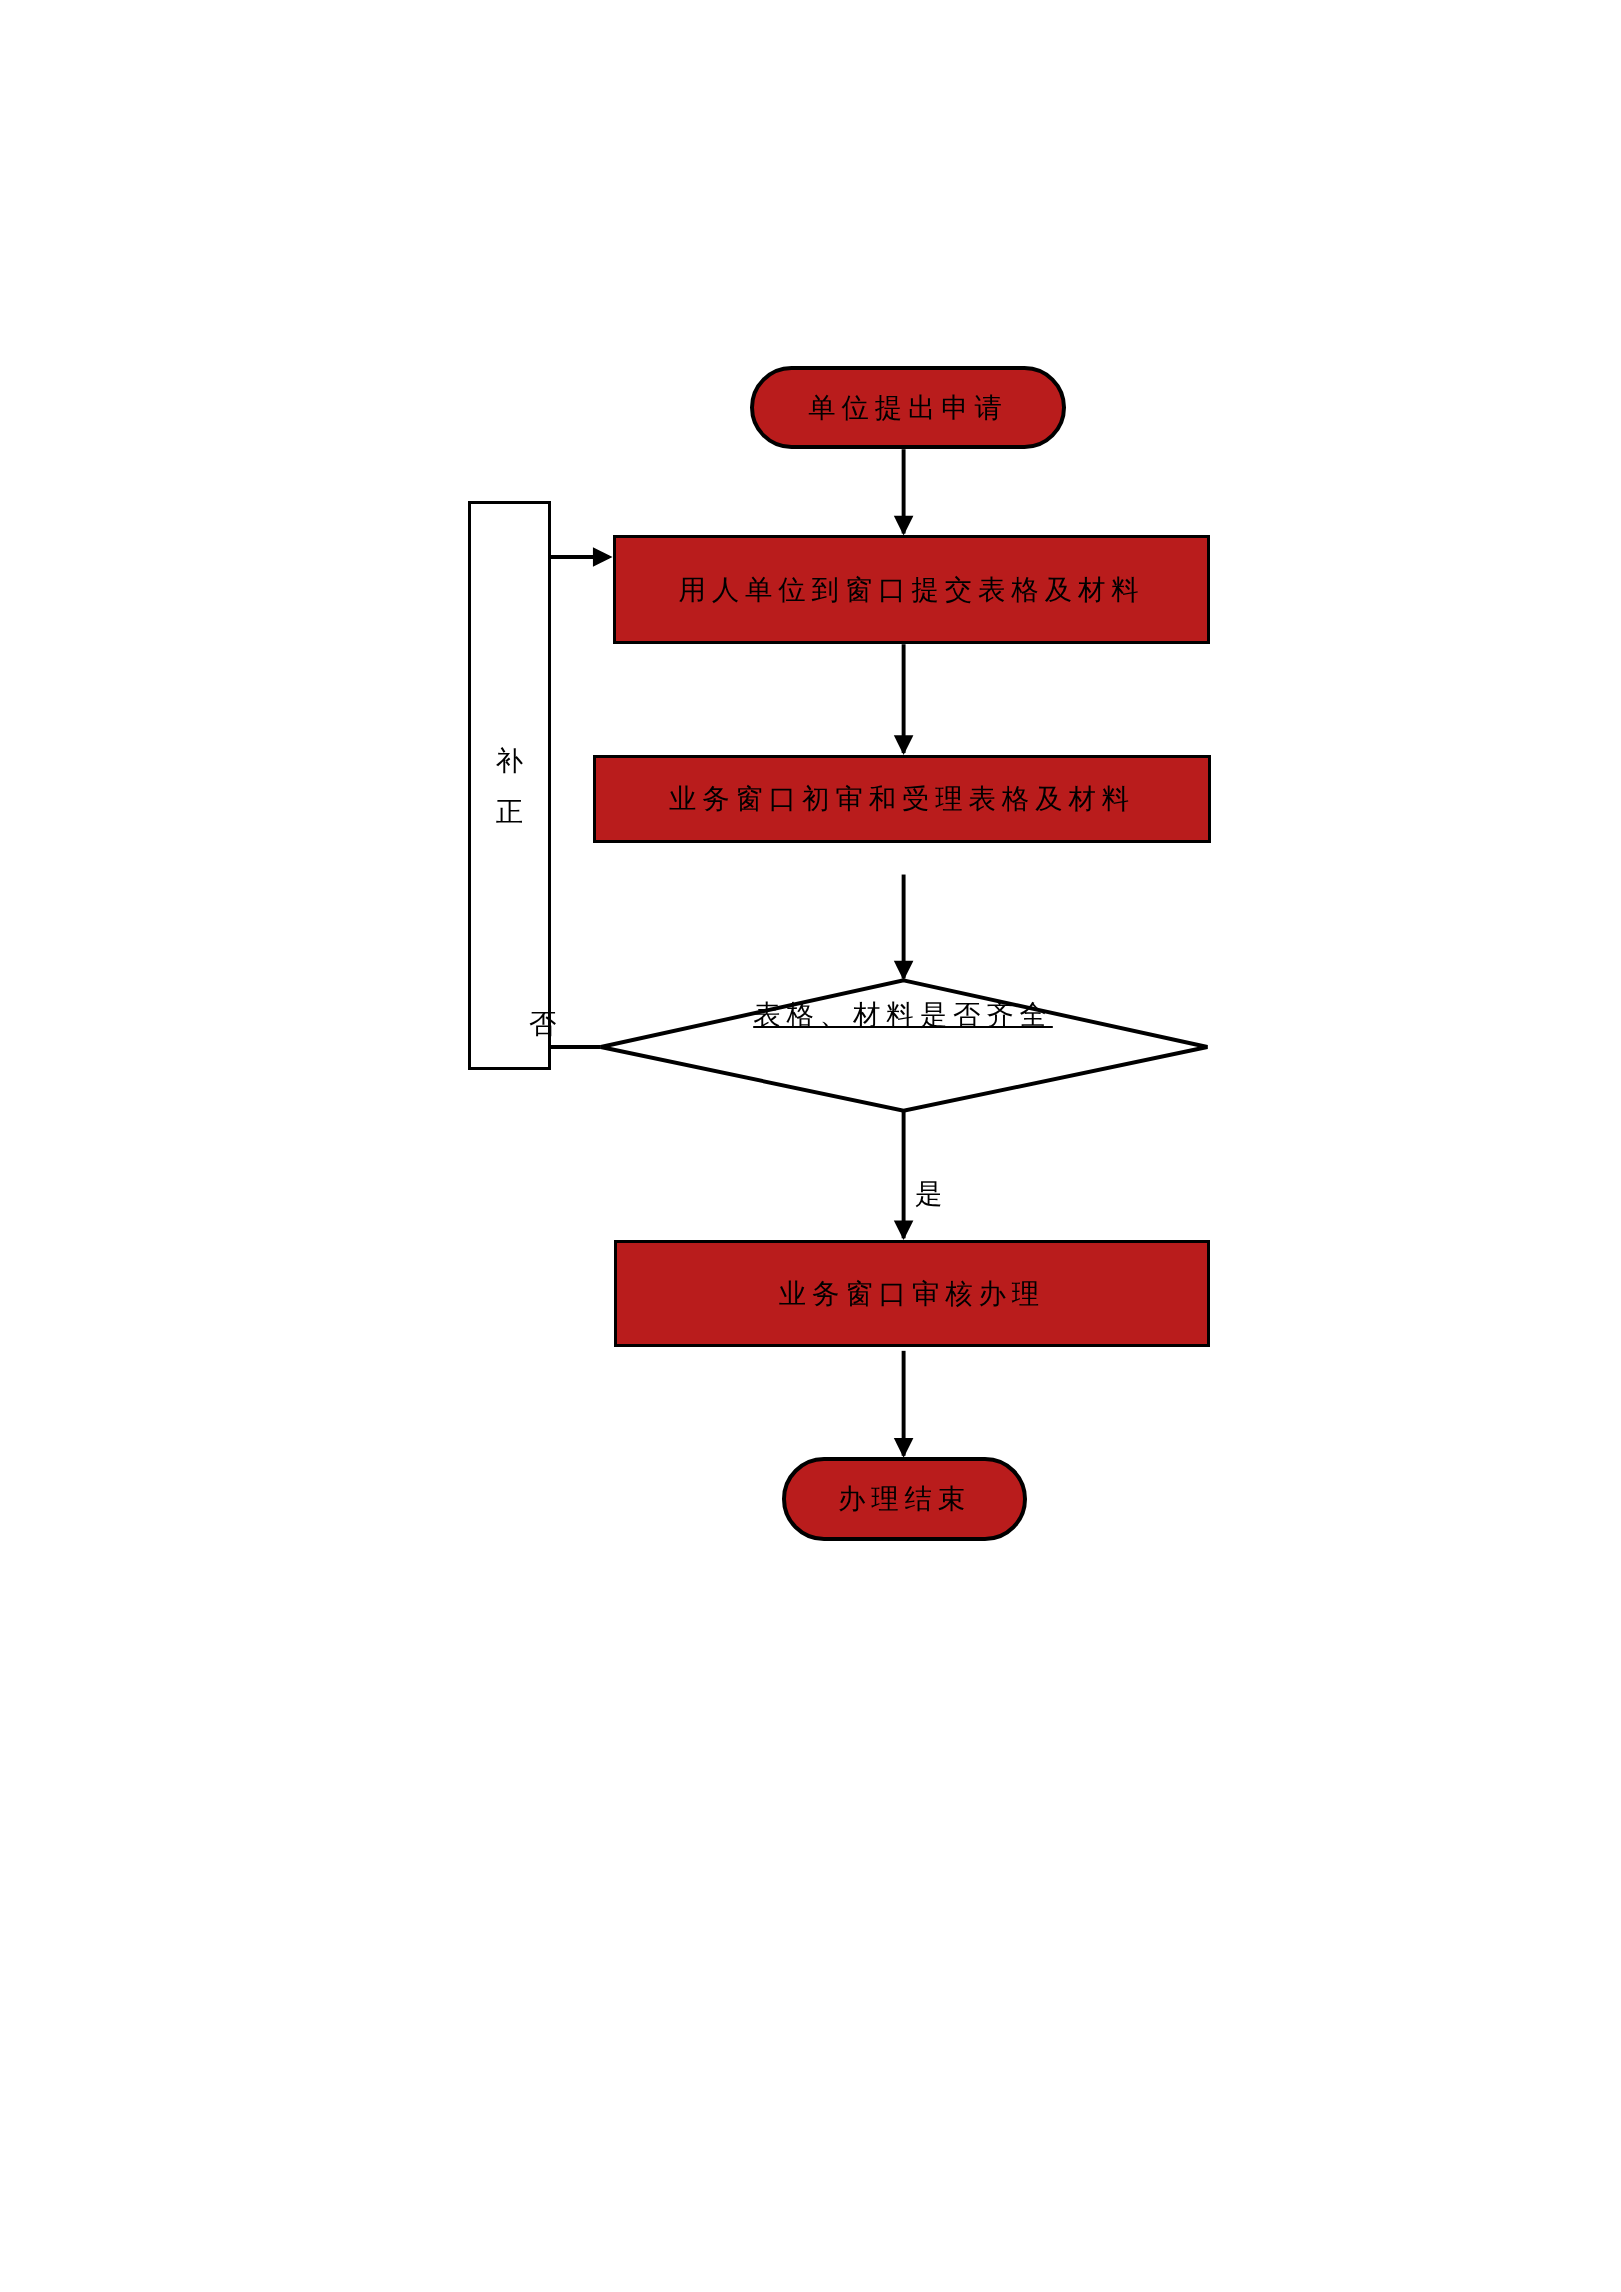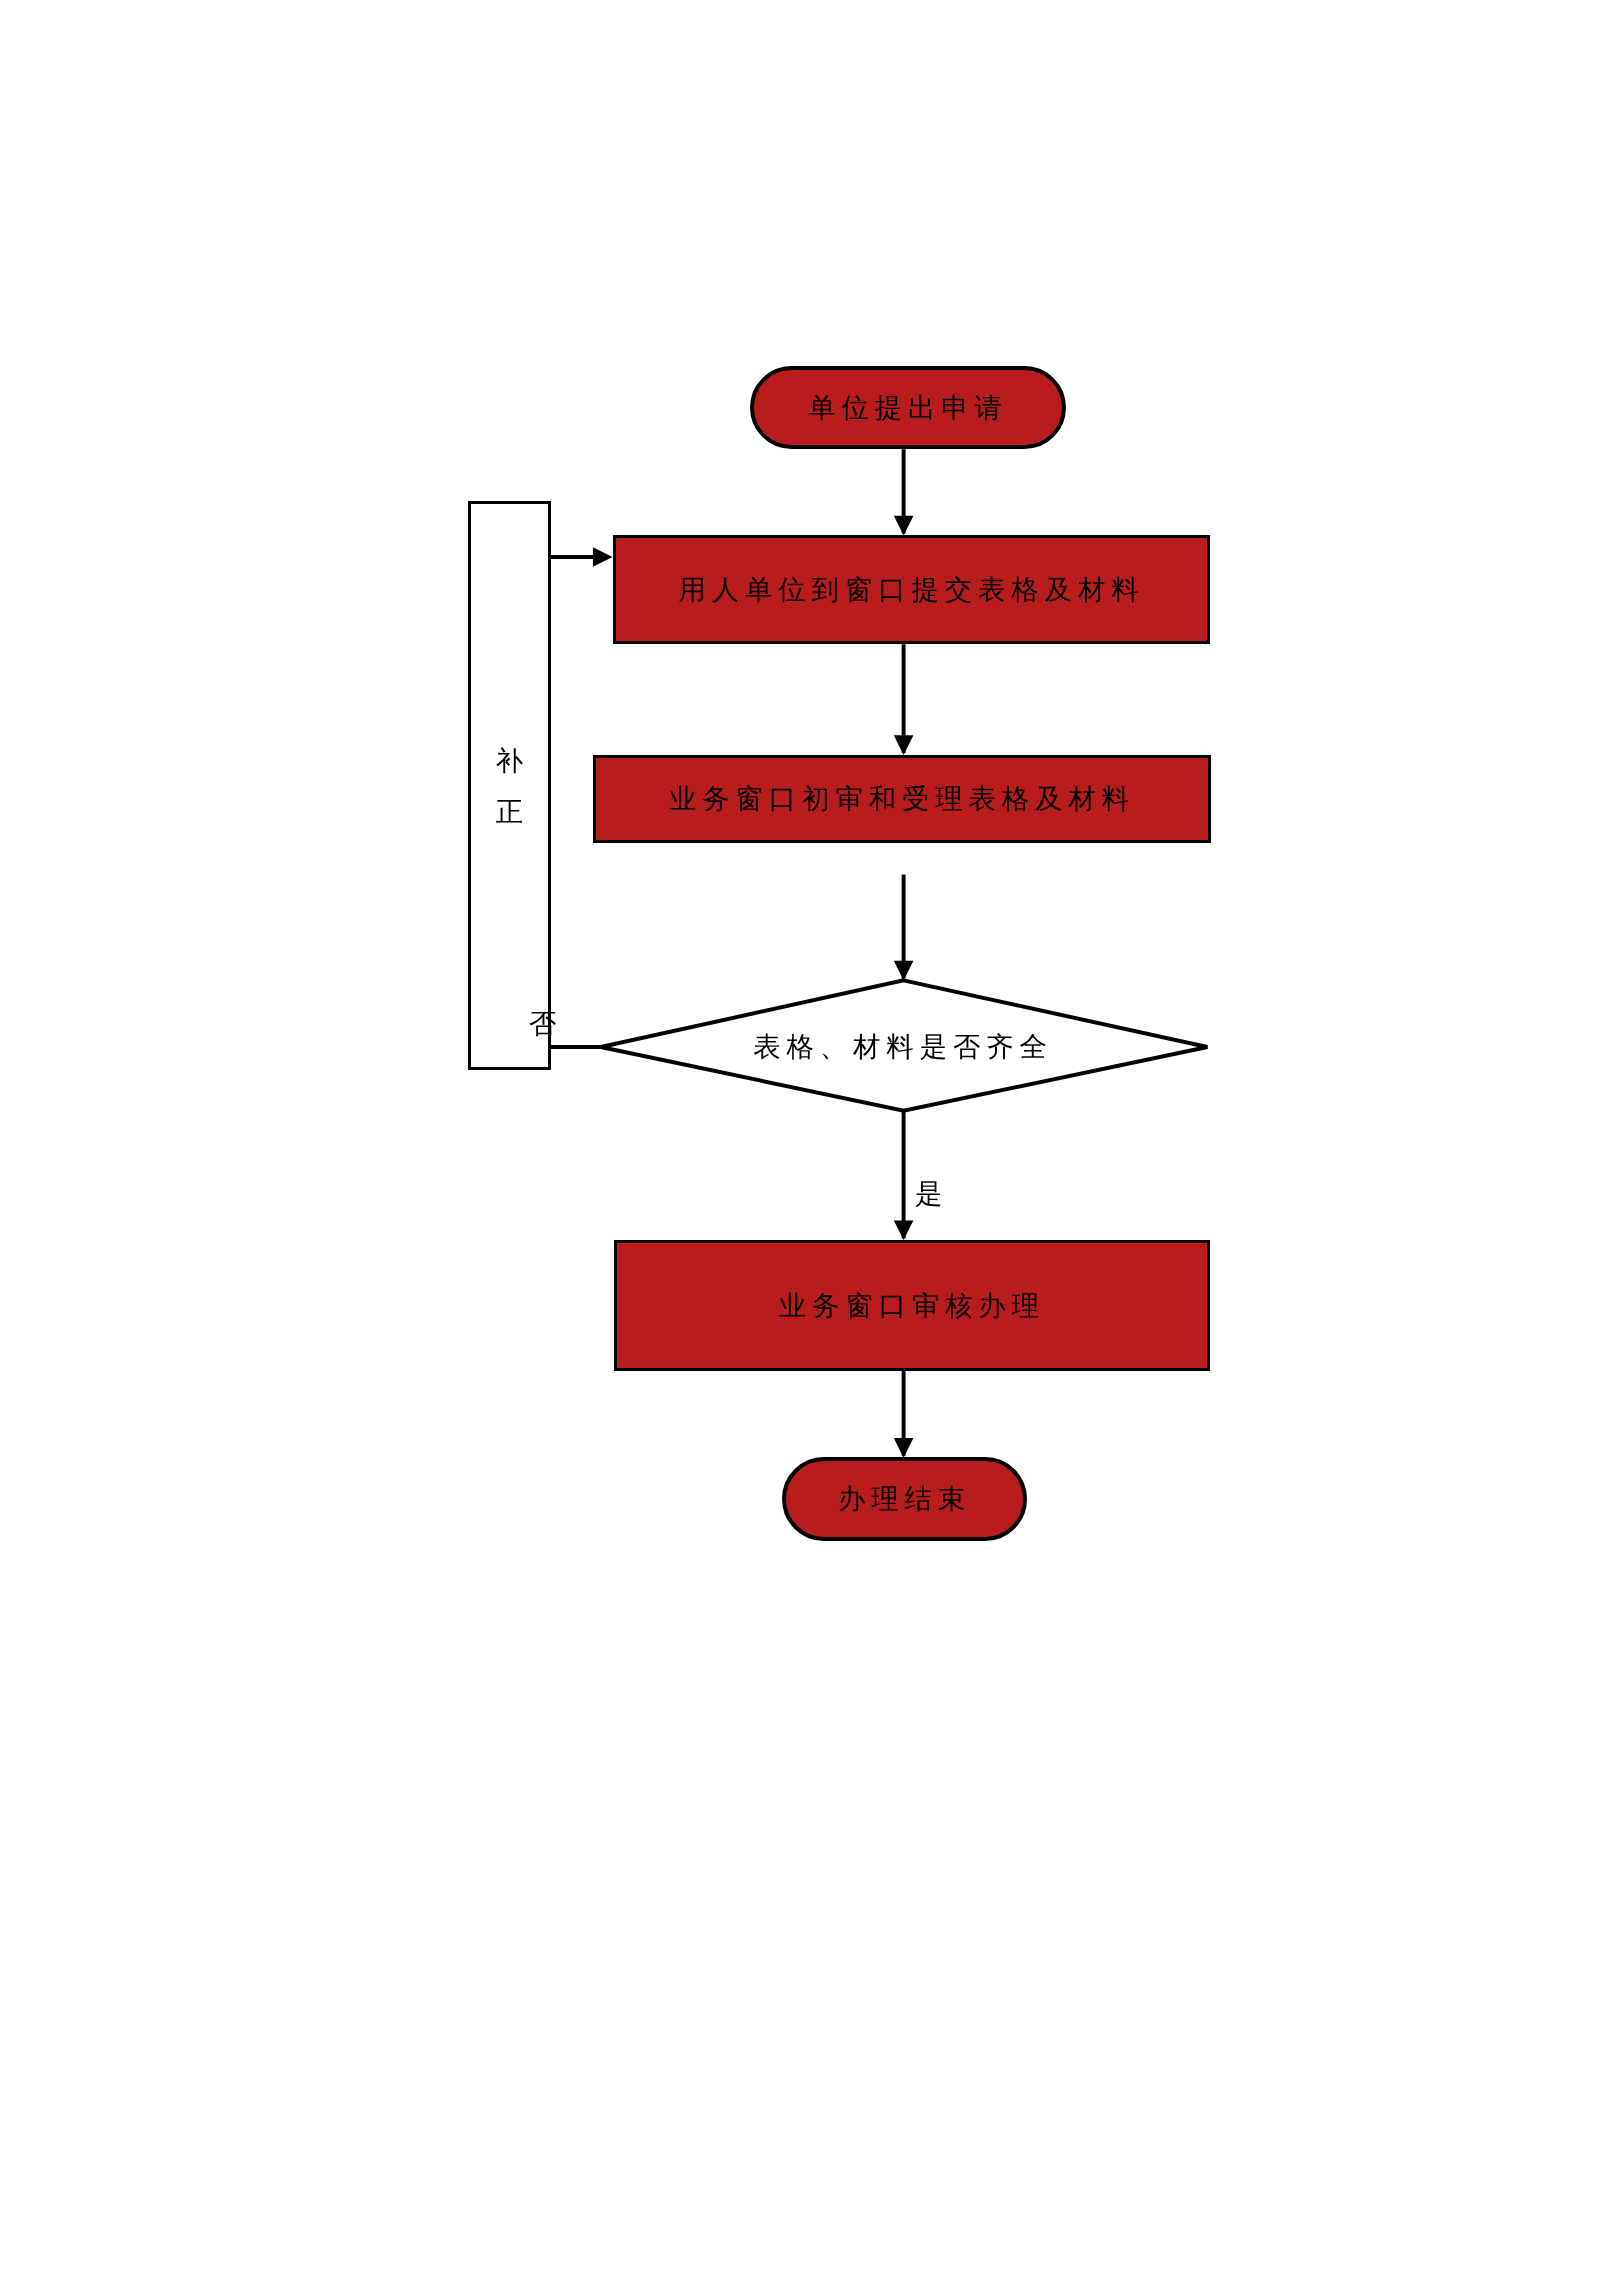--- a/index.html
+++ b/index.html
@@ -104,29 +104,29 @@
   </div>
 
   <div class="node" style="left:613px; top:535px; width:597px; height:109px;">
     <span>用人单位到窗口提交表格及材料</span>
   </div>
 
   <div class="node" style="left:593px; top:755px; width:618px; height:88px;">
     <span>业务窗口初审和受理表格及材料</span>
   </div>
 
-  <div class="decision-label" style="left:668px; top:1019px; width:470px; height:55px;">
+  <div class="decision-label" style="left:668px; top:987px; width:470px; height:55px;text-decoration:underline;">
     <span>表格、材料是否齐全</span>
   </div>
 
   <div class="v-node" style="left:420px; top:501px; width:83px; height:569px;">
     <div class="v-text">补正</div>
   </div>
 
-  <div class="node" style="left:614px; top:1240px; width:596px; height:131px;">
+  <div class="node" style="left:614px; top:1240px; width:596px; height:107px;">
     <span>业务窗口审核办理</span>
   </div>
 
   <div class="node terminator" style="left:782px; top:1457px; width:245px; height:84px;">
     <span>办理结束</span>
   </div>
 
   <div class="edge-label" style="left:529px; top:1010px;">否</div>
   <div class="edge-label" style="left:915px; top:1180px;">是</div>
 

